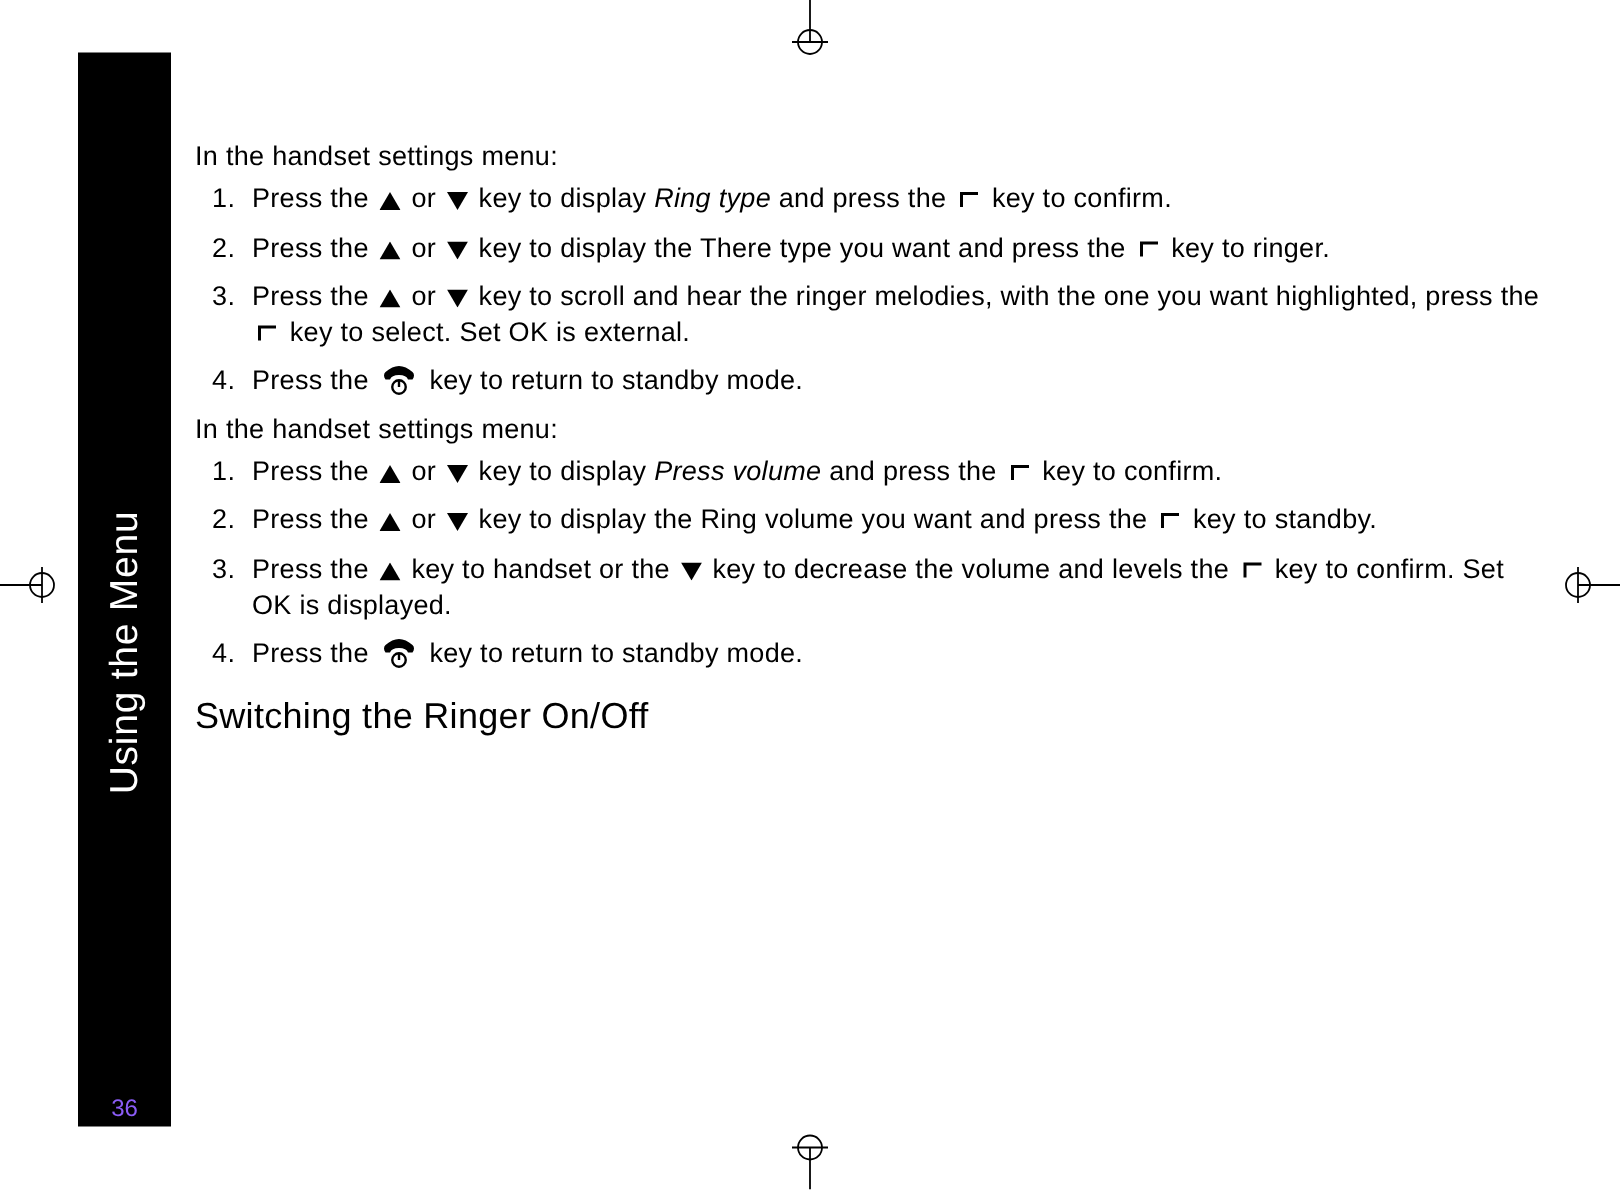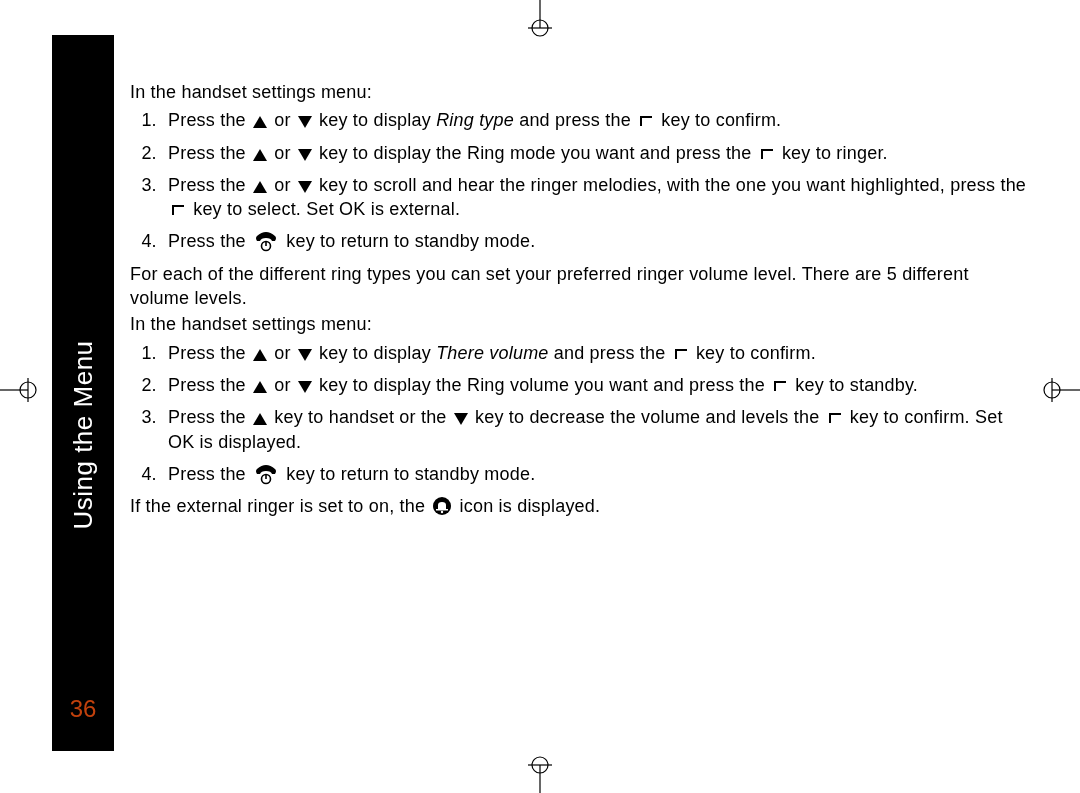--- a/index.html
+++ b/index.html
@@ -56,30 +56,30 @@
       top: 400px;
       transform: translate(-50%, -50%) rotate(-90deg);
       color: #fff;
       font-size: 26px;
       white-space: nowrap;
       letter-spacing: 0.5px;
     }
     .page-number {
       position: absolute;
       left: 50%;
-      bottom: 28px;
+      bottom: 2px;
       transform: translateX(-50%);
-      color: #c2410c;
-      font-size: 24px;
+      color: #8b5cf6;
+      font-size: 16px;
     }
     
     .content {
       position: absolute;
       left: 130px;
-      top: 80px;
+      top: 92px;
       width: 900px;
       font-size: 18px;
       line-height: 1.35;
       letter-spacing: 0.2px;
     }
     .content p.heading {
       font-size: 24px;
       margin-top: 14px;
       margin-bottom: 4px;
     }
@@ -170,21 +170,21 @@
       </li>
       <li>
         <span>Press the</span>
         <svg class="inline-icon" width="14" height="12">
             <polygon points="7,0 14,12 0,12" fill="#000"></polygon>
           </svg>
         <span>or</span>
         <svg class="inline-icon" width="14" height="12">
             <polygon points="0,0 14,0 7,12" fill="#000"></polygon>
           </svg>
-        <span>key to display the Ring mode you want and press the</span>
+        <span>key to display the There type you want and press the</span>
         <svg class="inline-icon" width="16" height="14">
             <path d="M2 2 L14 2 L14 4 L4 4 L4 12 L2 12 Z" fill="#000"></path>
           </svg>
         <span>key to</span>
         <span>ringer.</span>
       </li>
       <li>
         <span>Press the</span>
         <svg class="inline-icon" width="14" height="12">
             <polygon points="7,0 14,12 0,12" fill="#000"></polygon>
@@ -203,34 +203,33 @@
         <span>Press the</span>
         <svg class="inline-icon-ph" width="26" height="22">
           <path d="M4 6 Q13 -2 22 6 Q24 8 22 11 L19 11 Q18 8 13 8 Q8 8 7 11 L4 11 Q2 8 4 6 Z" fill="#000"></path>
           <circle cx="13" cy="16" r="4.5" fill="none" stroke="#000" stroke-width="1.6"></circle>
           <line x1="13" y1="12" x2="13" y2="16" stroke="#000" stroke-width="1.6"></line>
         </svg>
         <span>key to return to standby mode.</span>
       </li>
     </ol>
 
-    <p class="intro">For each of the different ring types you can set your preferred ringer volume level. There are 5 different volume levels.</p>
     <p class="intro">In the handset settings menu:</p>
     <ol>
       <li>
         <span>Press the</span>
         <svg class="inline-icon" width="14" height="12">
             <polygon points="7,0 14,12 0,12" fill="#000"></polygon>
           </svg>
         <span>or</span>
         <svg class="inline-icon" width="14" height="12">
             <polygon points="0,0 14,0 7,12" fill="#000"></polygon>
           </svg>
         <span>key to display</span>
-        <span class="italic-word">There volume</span>
+        <span class="italic-word">Press volume</span>
         <span>and press the</span>
         <svg class="inline-icon" width="16" height="14">
             <path d="M2 2 L14 2 L14 4 L4 4 L4 12 L2 12 Z" fill="#000"></path>
           </svg>
         <span>key to confirm.</span>
       </li>
       <li>
         <span>Press the</span>
         <svg class="inline-icon" width="14" height="12">
             <polygon points="7,0 14,12 0,12" fill="#000"></polygon>
@@ -265,25 +264,16 @@
         <span>Press the</span>
         <svg class="inline-icon-ph" width="26" height="22">
           <path d="M4 6 Q13 -2 22 6 Q24 8 22 11 L19 11 Q18 8 13 8 Q8 8 7 11 L4 11 Q2 8 4 6 Z" fill="#000"></path>
           <circle cx="13" cy="16" r="4.5" fill="none" stroke="#000" stroke-width="1.6"></circle>
           <line x1="13" y1="12" x2="13" y2="16" stroke="#000" stroke-width="1.6"></line>
         </svg>
         <span>key to return to standby mode.</span>
       </li>
     </ol>
 
-    <p class="intro">
-      <span>If the external ringer is set to on, the</span>
-      <svg class="inline-icon-ring" width="20" height="20">
-        <circle cx="10" cy="10" r="9" fill="#000"></circle>
-        <path d="M6 13 L6 9 Q6 6 10 6 Q14 6 14 9 L14 13 Z" fill="#fff"></path>
-        <rect x="4" y="13" width="12" height="1.5" fill="#fff"></rect>
-        <circle cx="10" cy="16" r="1.2" fill="#fff"></circle>
-      </svg>
-      <span>icon is displayed.</span>
-    </p>
+    <p class="heading">Switching the Ringer On/Off</p>
 
   </div>
 </div>
 
 </body></html>

